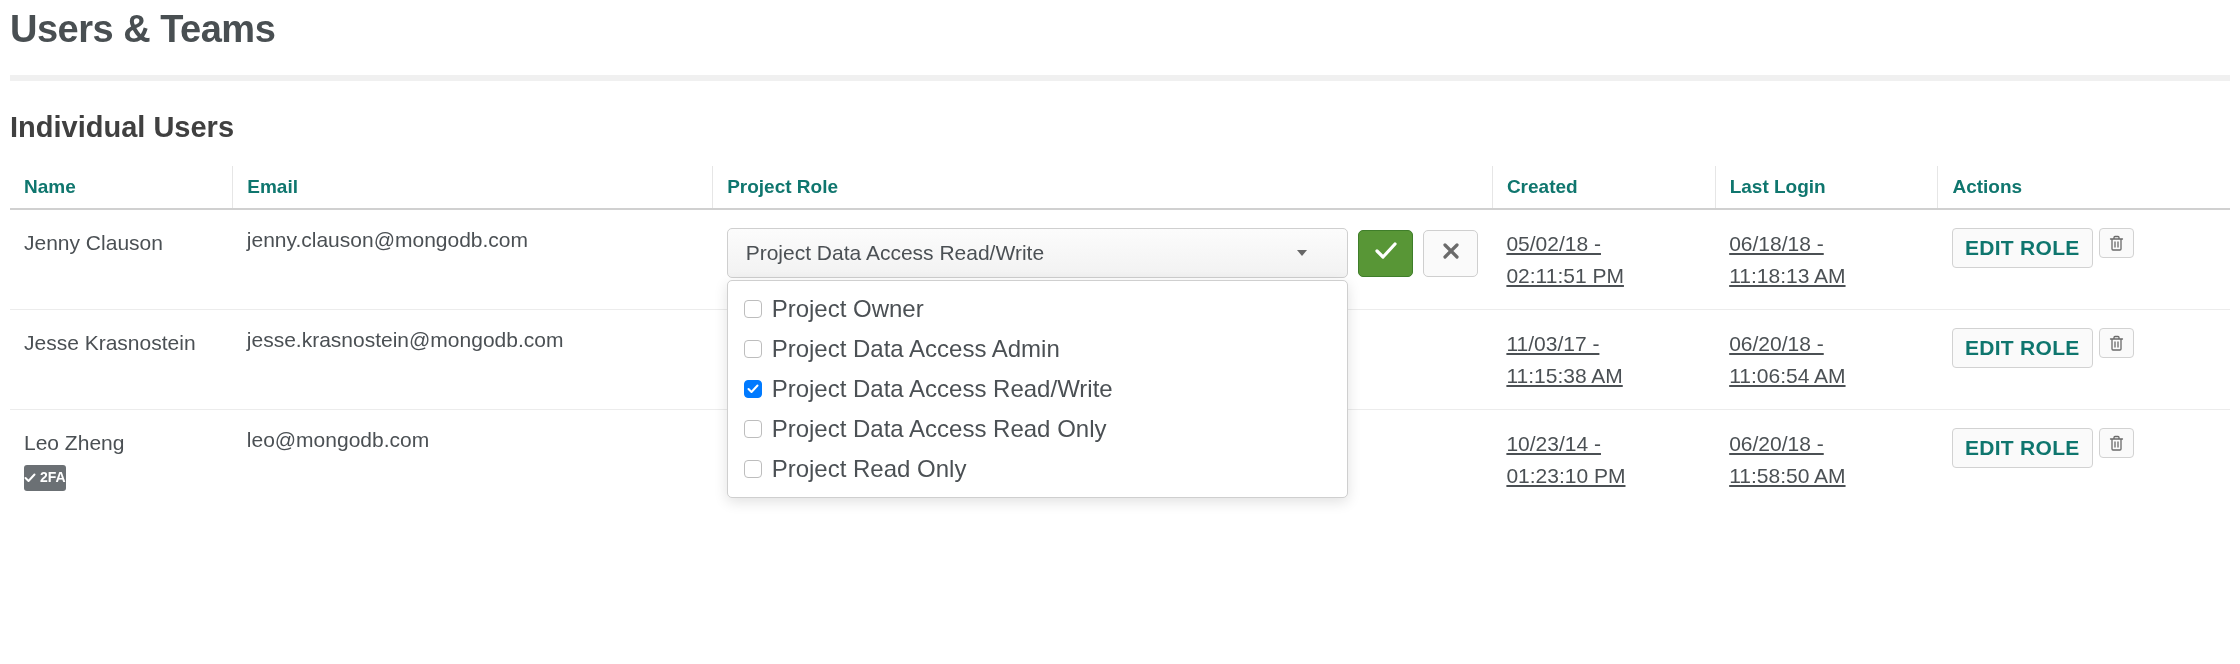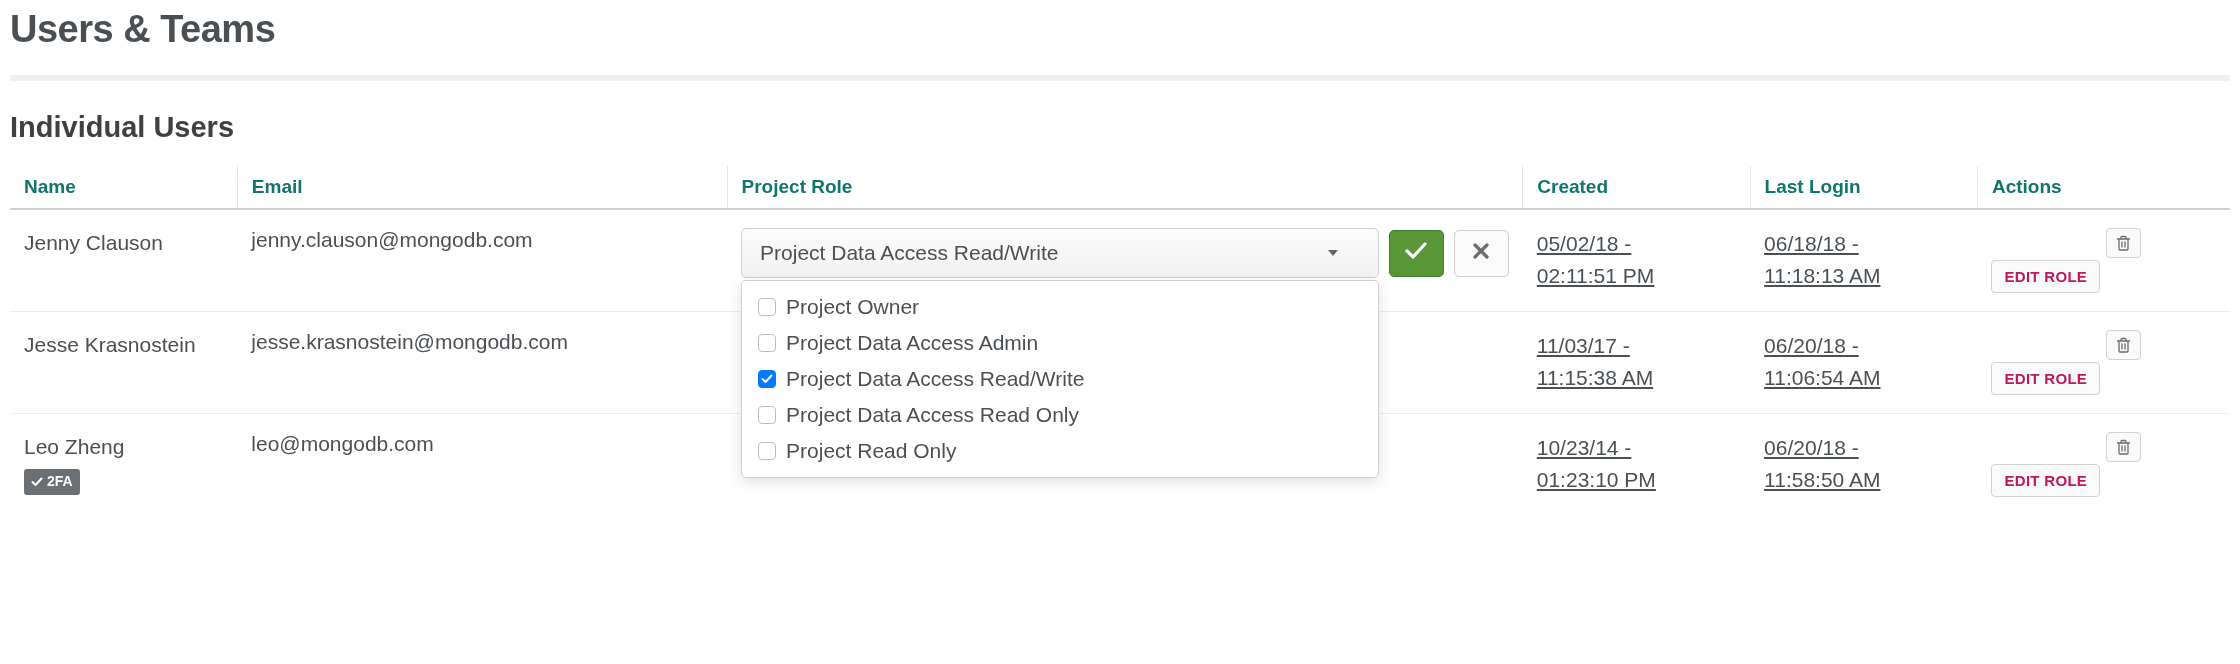--- a/index.html
+++ b/index.html
@@ -78,27 +78,26 @@
     .col-last { width: 160px; }
     .col-actions { width: 165px; white-space: nowrap; }
     .timestamp {
       line-height: 1.5;
       text-decoration: underline;
     }
     .edit-role-btn {
       background: #fafafa;
       border: 1px solid #d2d2d2;
       border-radius: 4px;
-      font-size: 15px;
+      font-size: 21px;
       font-weight: 700;
-      color: #be185d;
+      color: #0f766e;
       padding: 7px 12px;
       cursor: pointer;
       letter-spacing: 0.3px;
-      margin-top: 32px;
     }
     .trash-btn {
       background: #fafafa;
       border: 1px solid #d2d2d2;
       border-radius: 4px;
       padding: 6px 9px;
       cursor: pointer;
       margin-left: 6px;
       display: inline-flex;
       align-items: center;
@@ -166,21 +165,21 @@
       border-radius: 5px;
       box-shadow: 0 4px 14px rgba(0,0,0,0.12);
       padding: 8px 0;
       z-index: 100;
     }
     .dropdown-item {
       display: flex;
       align-items: center;
       gap: 10px;
       padding: 6px 16px;
-      font-size: 21px;
+      font-size: 24px;
       color: #4b5054;
       cursor: pointer;
     }
     .chk {
       width: 18px;
       height: 18px;
       border: 1px solid #bdbdbd;
       border-radius: 4px;
       display: inline-flex;
       align-items: center;
@@ -192,21 +191,21 @@
       border-color: #007aff;
     }
     .twofa-badge {
       display: inline-flex;
       align-items: center;
       gap: 4px;
       background: #6b7074;
       color: #fff;
       font-size: 14px;
       font-weight: 600;
-      padding: 3px 7px;
+      padding: 3px 0;
       border-radius: 3px;
       margin-top: 8px;
     }
     .name-cell {
       line-height: 1.4;
     }
   </style>
 </head>
 <body>
 

